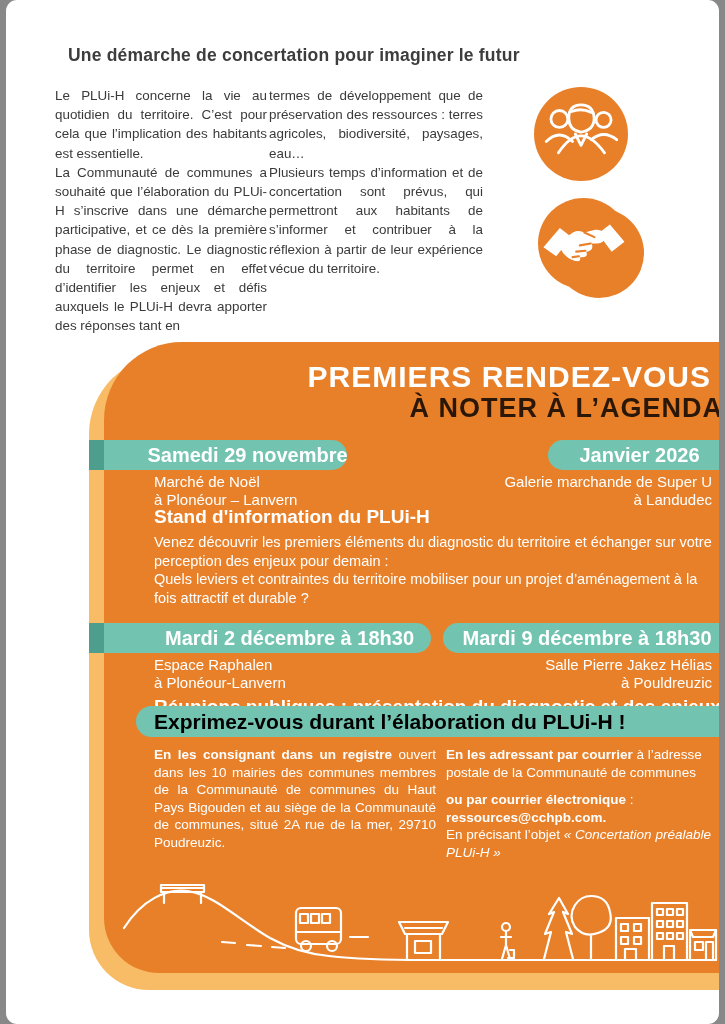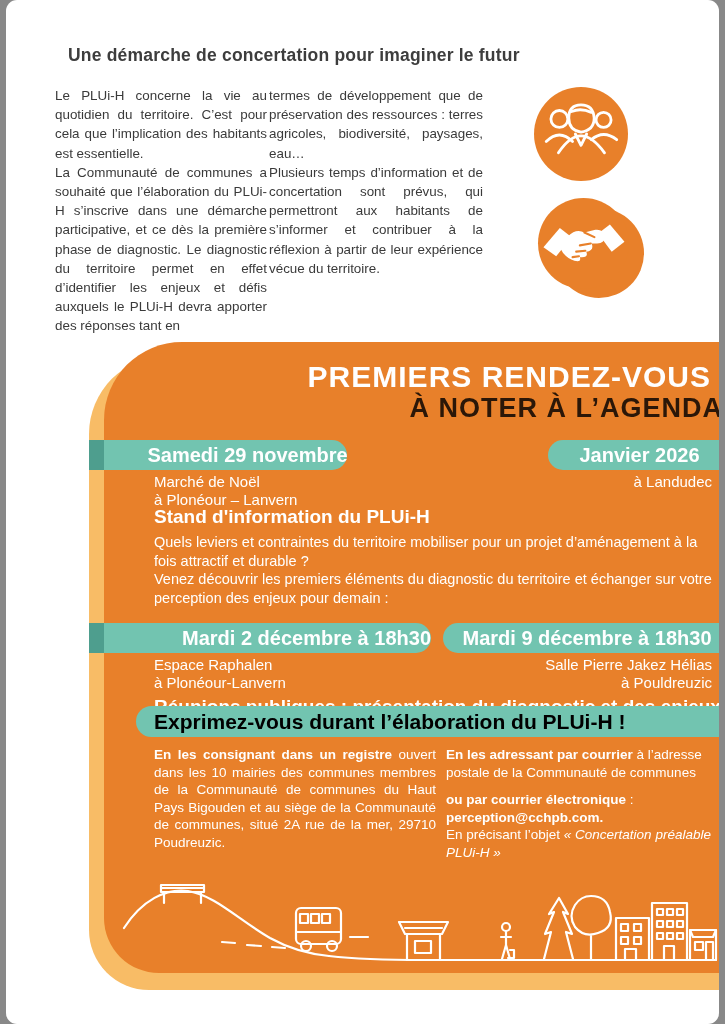--- a/index.html
+++ b/index.html
@@ -141,31 +141,32 @@
       <span>Samedi 29 novembre</span>
     </div>
     <div class="venue" style="left:50px;top:131px;">
       <div>Marché de Noël</div>
       <div>à Plonéour – Lanvern</div>
     </div>
     <div class="pill l-round" style="left:444px;top:98px;width:183px;">
       <span>Janvier 2026</span>
     </div>
     <div class="venue right" style="right:19px;top:131px;">
+      <div>Galerie marchande de Super U</div>
       <div>à Landudec</div>
     </div>
 
     <div class="section-title" style="top:164px;">Stand d'information du PLUi-H</div>
     <div class="stand-text">
+      <div>Venez découvrir les premiers éléments du diagnostic du territoire et échanger sur votre perception des enjeux pour demain :</div>
       <div>Quels leviers et contraintes du territoire mobiliser pour un projet d’aménagement à la fois attractif et durable ?</div>
-      <div>Venez découvrir les premiers éléments du diagnostic du territoire et échanger sur votre perception des enjeux pour demain :</div>
     </div>
 
     <div class="notch" style="left:-15px;top:281px;"></div>
-    <div class="pill r-round" style="left:0;top:281px;width:327px;justify-content:flex-end;">
+    <div class="pill r-round" style="left:0;top:281px;width:327px;">
       <span>Mardi 2 décembre à 18h30</span>
     </div>
     <div class="venue" style="left:50px;top:314px;">
       <div>Espace Raphalen</div>
       <div>à Plonéour-Lanvern</div>
     </div>
     <div class="pill l-round" style="left:339px;top:281px;width:288px;">
       <span>Mardi 9 décembre à 18h30</span>
     </div>
     <div class="venue right" style="right:19px;top:314px;">
@@ -178,21 +179,21 @@
     <div class="banner">
       <span>Exprimez-vous durant l’élaboration du PLUi-H !</span>
     </div>
 
     <div class="contact-col left">
       <p><b>En les consignant dans un registre</b><span> ouvert dans les 10 mairies des communes membres de la Communauté de communes du Haut Pays Bigouden et au siège de la Communauté de communes, situé 2A rue de la mer, 29710 Poudreuzic.</span></p>
     </div>
     <div class="contact-col right">
       <p><b>En les adressant par courrier</b><span> à l’adresse postale de la Communauté de communes</span></p>
       <p><b>ou par courrier électronique</b><span> :</span><br>
-        <b>perception@cchpb.com.</b><br>
+        <b>ressources@cchpb.com.</b><br>
         <span>En précisant l’objet </span><i>« Concertation préalable PLUi-H »</i>
       </p>
     </div>
 
     <svg class="illustration" viewBox="0 0 627 115" fill="none" stroke="#ffffff" stroke-width="2.2" stroke-linecap="round" stroke-linejoin="round">
 
       <path d="M20 70 C38 42 62 30 84 33 C112 38 132 60 166 80 C184 90 205 96 225 98"></path>
 
       <path d="M57 27 L100 27 L100 34 L57 34 Z"></path>
       <path d="M60 34 L60 45 M97 34 L97 45 M57 30 L100 30"></path>

